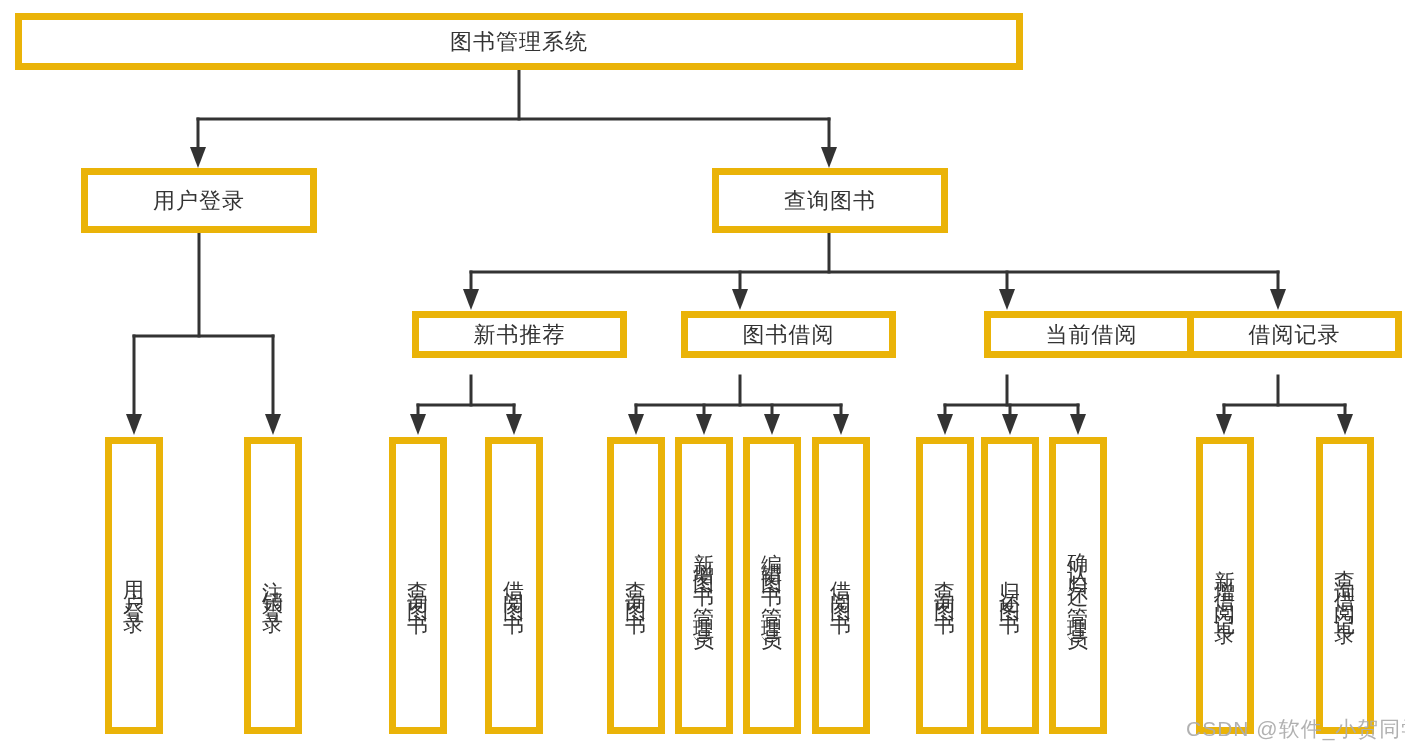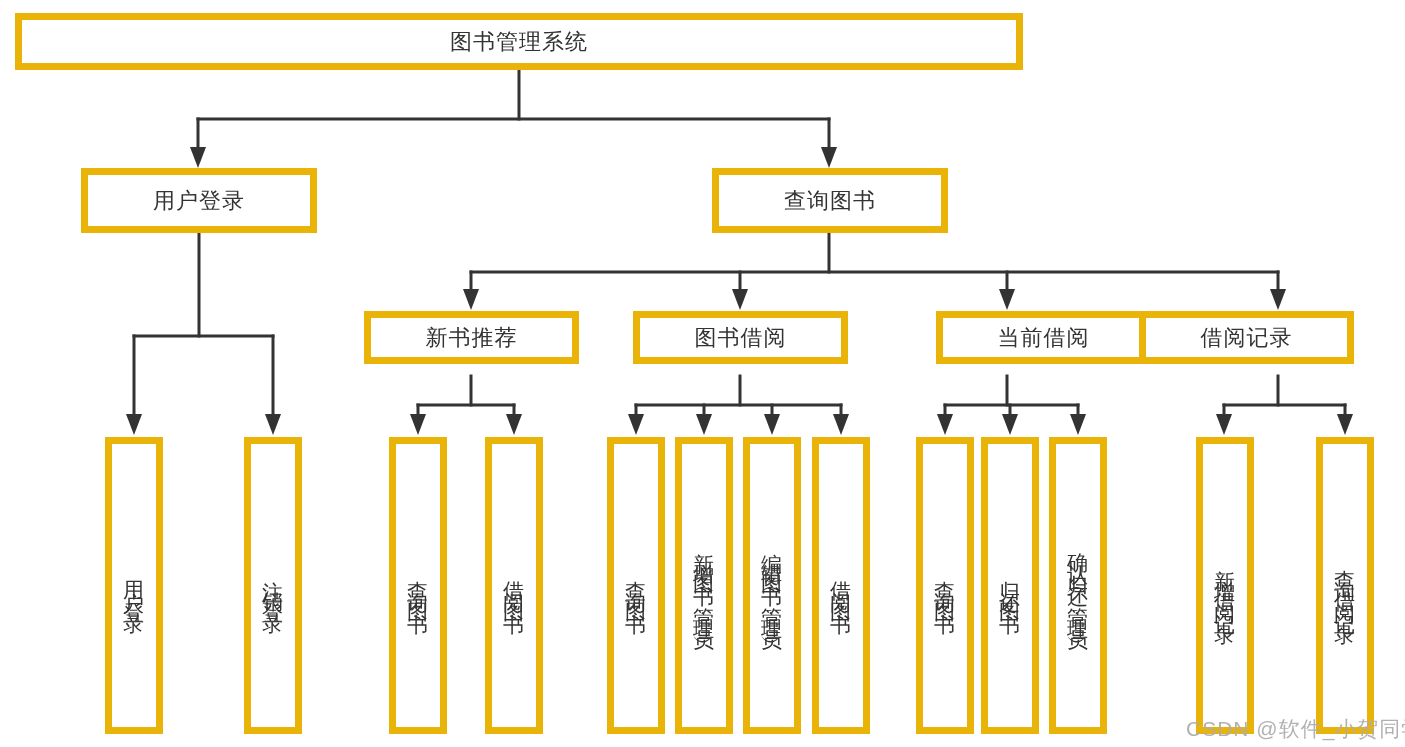--- a/index.html
+++ b/index.html
@@ -16,21 +16,21 @@
     box-sizing:border-box;
     border:7px solid #eab308;
     background:#ffffff;
     display:flex; align-items:center; justify-content:center;
     color:#333333;
     z-index:2;
   }
   .h-node { font-size:22px; letter-spacing:1px; }
   .root  { left:15px;  top:13px;  width:1008px; height:57px; }
   .lvl2  { width:236px; height:65px; top:168px; }
-  .lvl3  { width:215px; height:53px; top:311px; }
+  .lvl3  { width:215px; height:47px; top:311px;margin-left:48px; }
   .leaf  { width:58px;  height:297px; top:437px; font-size:21px; }
   .leaf .vtext {
     writing-mode:vertical-rl;
     text-orientation:mixed;
     letter-spacing:11px;
     line-height:1;
     white-space:nowrap;
   }
   #watermark {
     position:absolute;

